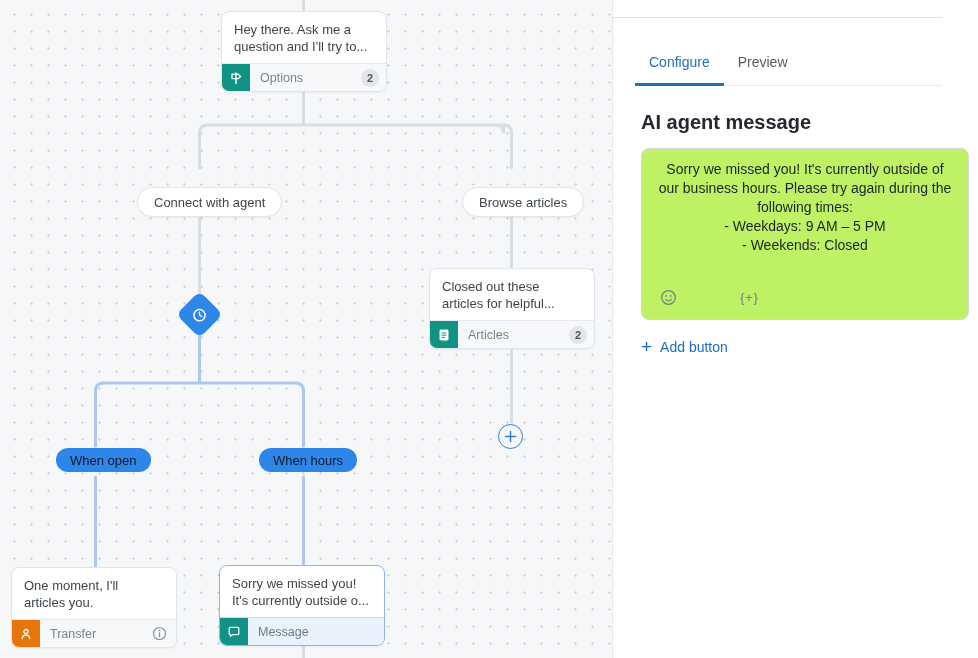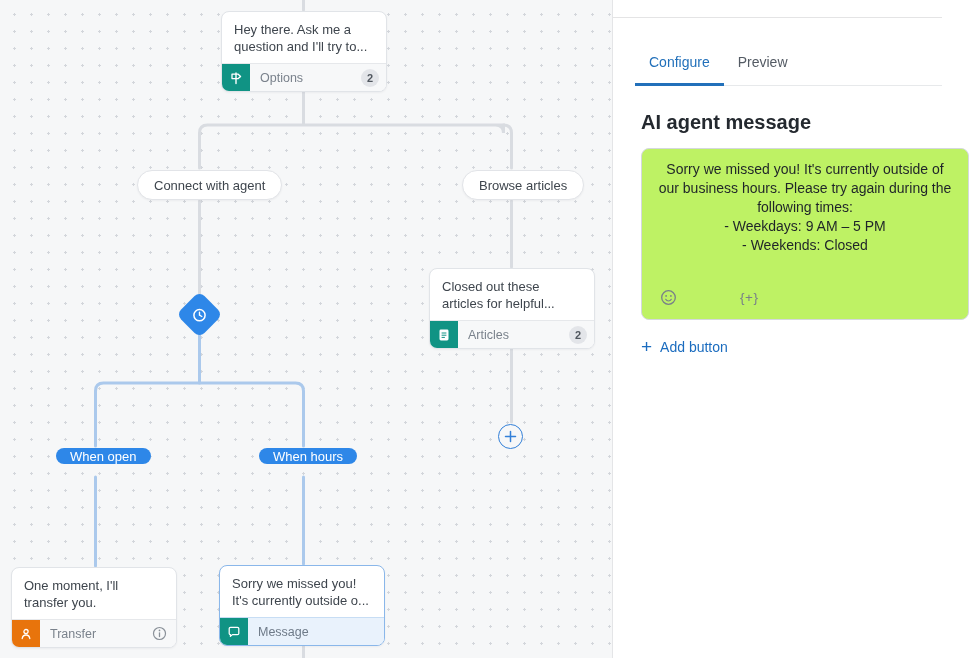--- a/index.html
+++ b/index.html
@@ -54,24 +54,25 @@
   .node.selected .node-footer { background:#e9f2fc; border-top:1px solid #c7ddf4; }
   .node.selected .node-type { color:#6e7a88; }
 
   .pill {
     position:absolute; height:30px; padding:0 16px; background:#fff;
     border:1px solid #e2e4e8; border-radius:15px;
     box-shadow:0 1px 2px rgba(30,40,50,0.05);
     font-size:13px; color:#3e454d;
     display:flex; align-items:center; justify-content:center;
     white-space:nowrap;
+    margin-top:17px;
   }
   .pill-blue {
-    position:absolute; height:16px; padding:0 14px; background:#2e87e8;
-    border-radius:14px; font-size:13px; color:#ffffff;
+    position:absolute; height:24px; padding:0 14px; background:#2e87e8;
+    border-radius:14px; font-size:13px; color:#0f172a;
     display:flex; align-items:center; justify-content:center;
     white-space:nowrap;
   }
 
   .diamond {
     position:absolute; left:183px; top:298px; width:33px; height:33px;
     background:#2e87e8; border-radius:7px; transform:rotate(45deg);
     display:flex; align-items:center; justify-content:center;
   }
   .diamond > span { transform:rotate(-45deg); display:flex; }
@@ -195,21 +196,21 @@
     <svg width="13" height="13" viewBox="0 0 13 13">
         <path d="M6.5 1.5 V11.5 M1.5 6.5 H11.5" stroke="#3380d8" stroke-width="1.5" stroke-linecap="round"></path>
       </svg>
   </div>
 
   <div class="pill-blue" style="left:56px; top:448px;">When open</div>
   <div class="pill-blue" style="left:259px; top:448px;">When hours</div>
 
   <div class="node" style="left:11px; top:567px;">
     <div class="node-body" style="white-space:pre-line;">One moment, I'll
-transfer you.</div>
+articles you.</div>
     <div class="node-footer">
       <span class="node-icon icon-orange">
         <svg width="14" height="14" viewBox="0 0 14 14">
             <circle cx="7" cy="4.6" r="2.1" stroke="#fff" stroke-width="1.3" fill="none"></circle>
             <path d="M3.2 11.5 C3.6 8.9 5.2 8 7 8 C8.8 8 10.4 8.9 10.8 11.5" stroke="#fff" stroke-width="1.3" fill="none" stroke-linecap="round"></path>
           </svg>
       </span>
       <span class="node-type">Transfer</span>
       <span class="node-info">
         <svg width="15" height="15" viewBox="0 0 15 15">

